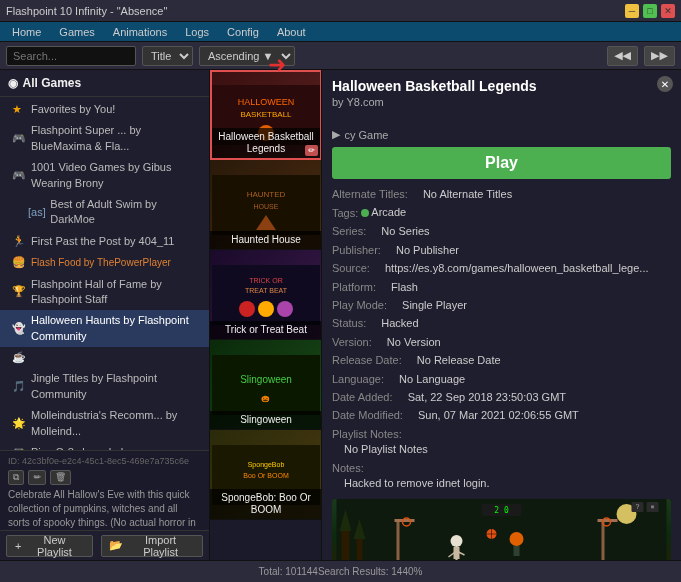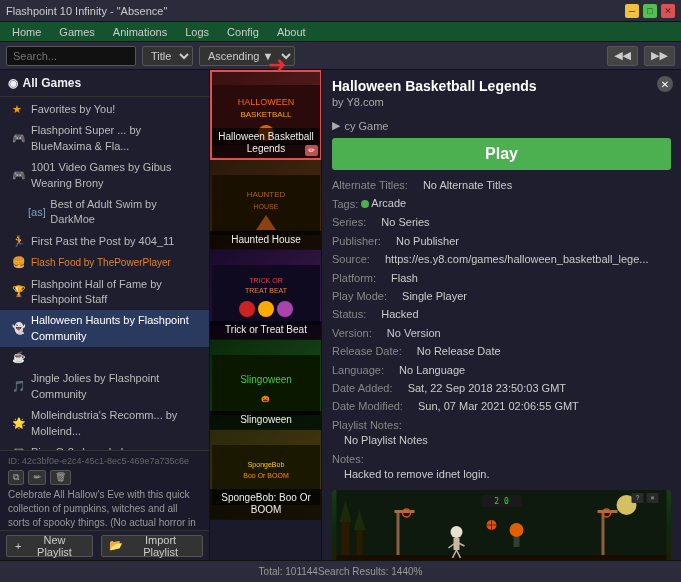--- a/index.html
+++ b/index.html
@@ -32,21 +32,21 @@
       display: flex; align-items: center; justify-content: center;
       color: #333;
       border-radius: 2px;
     }
     .win-min { background: #f0c040; }
     .win-max { background: #50c050; }
     .win-close { background: #e05050; }
 
     
     #menu-bar {
-      background: #14532d;
+      background: #0c4a6e;
       height: 20px;
       display: flex;
       align-items: center;
       padding: 0 4px;
       gap: 2px;
       border-bottom: 1px solid #111;
     }
     .menu-item {
       padding: 2px 8px;
       font-size: 11px;
@@ -237,21 +237,21 @@
     #detail-title {
       font-size: 14px;
       font-weight: bold;
       color: #fff;
       margin-bottom: 2px;
       padding-right: 20px;
     }
     #detail-author {
       font-size: 11px;
       color: #aaa;
-      margin-bottom: 11px;
+      margin-bottom: 20px;
     }
     #detail-category {
       font-size: 11px;
       color: #aaa;
       margin-bottom: 6px;
       display: flex;
       align-items: center;
       gap: 4px;
     }
     #play-btn {
@@ -429,21 +429,21 @@
         </div>
         <div class="playlist-item selected">
           <span class="playlist-icon" style="color: rgb(160, 96, 160);">👻</span>
           <span>Halloween Haunts by Flashpoint Community</span>
         </div>
         <div class="playlist-item">
           <span class="playlist-icon">☕</span>
         </div>
         <div class="playlist-item">
           <span class="playlist-icon">🎵</span>
-          <span>Jingle Jolies by Flashpoint Community</span>
+          <span>Jingle Titles by Flashpoint Community</span>
         </div>
         <div class="playlist-item">
           <span class="playlist-icon">🌟</span>
           <span>Molleindustria's Recomm... by Molleind...</span>
         </div>
         <div class="playlist-item">
           <span class="playlist-icon">🎮</span>
           <span>Pico Gr8s by oshaboy</span>
         </div>
         <div class="playlist-item"></div>

